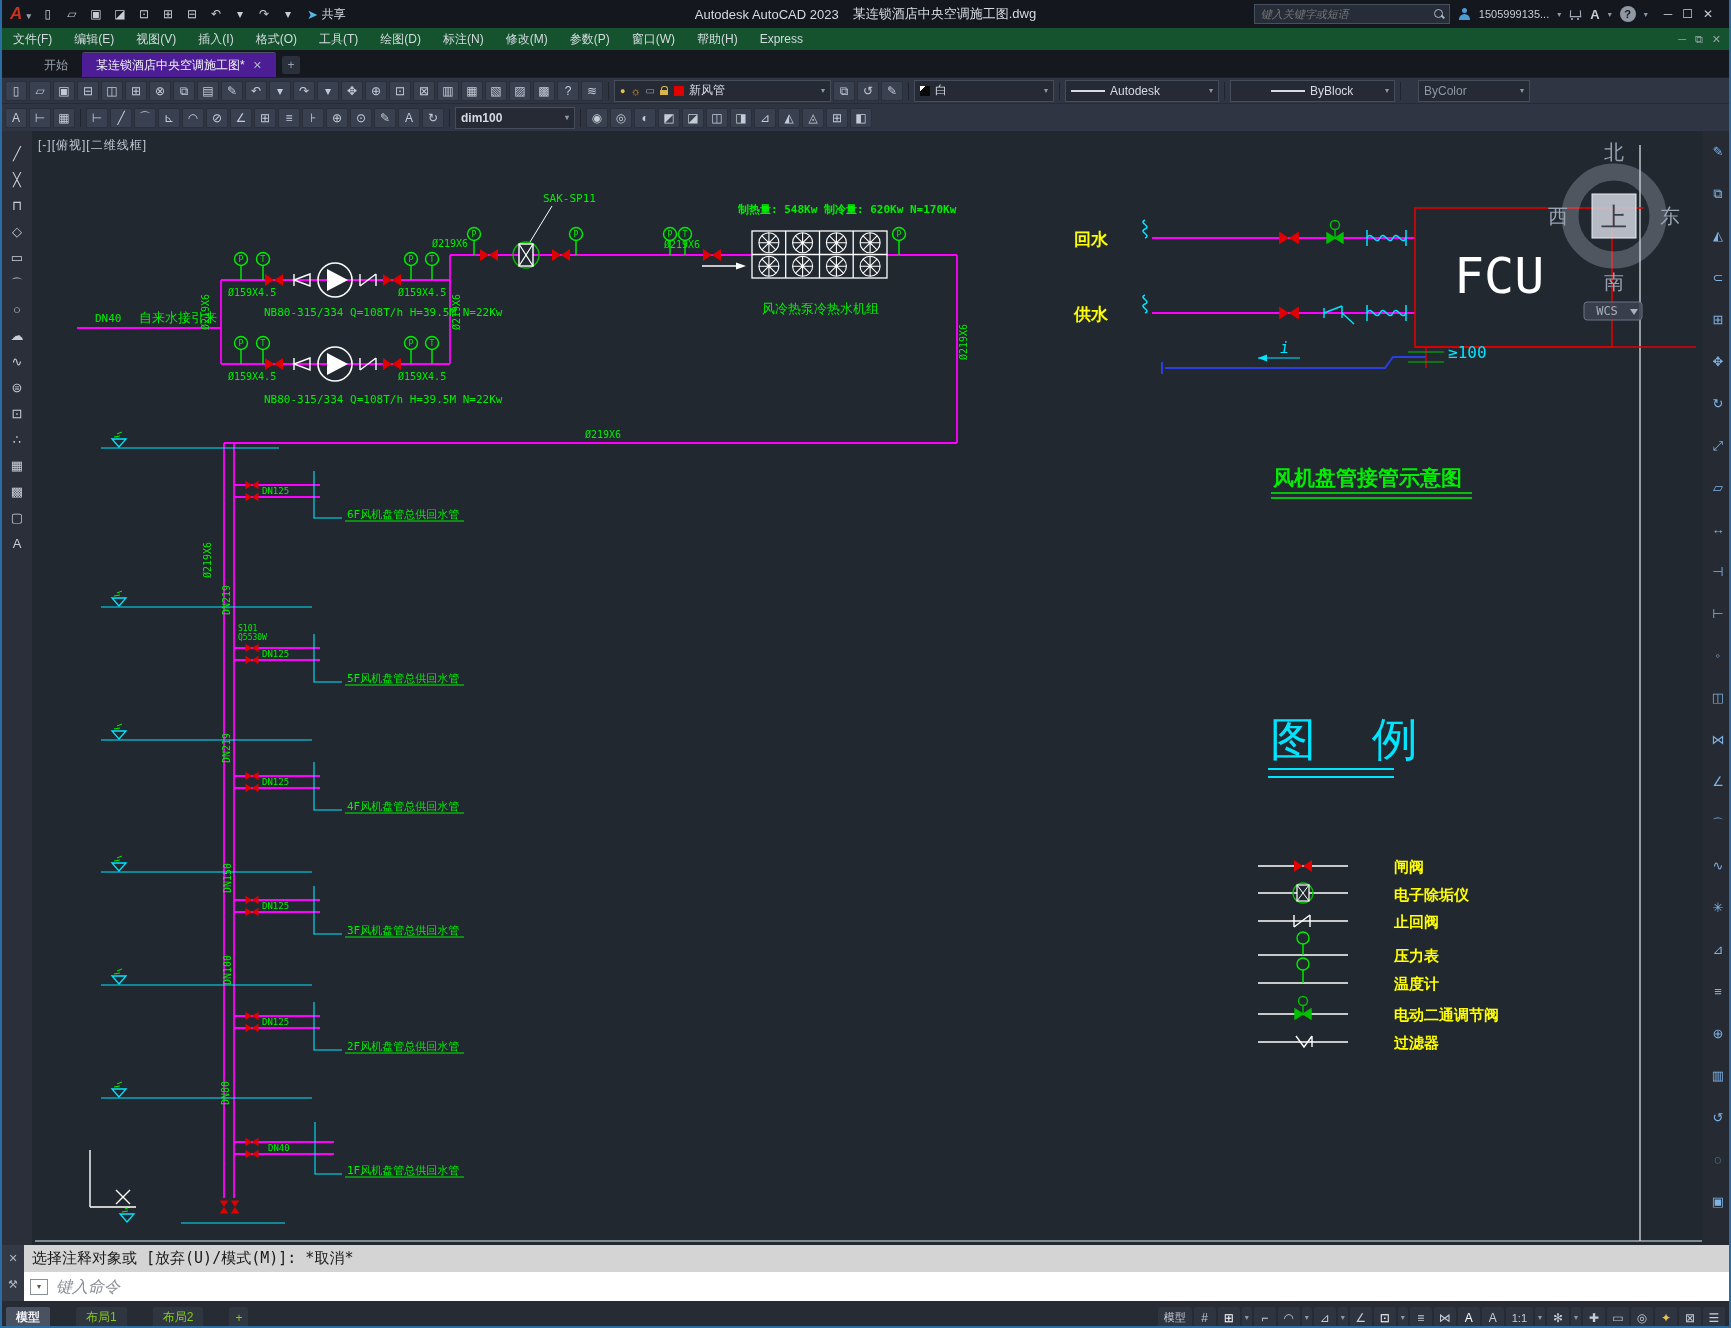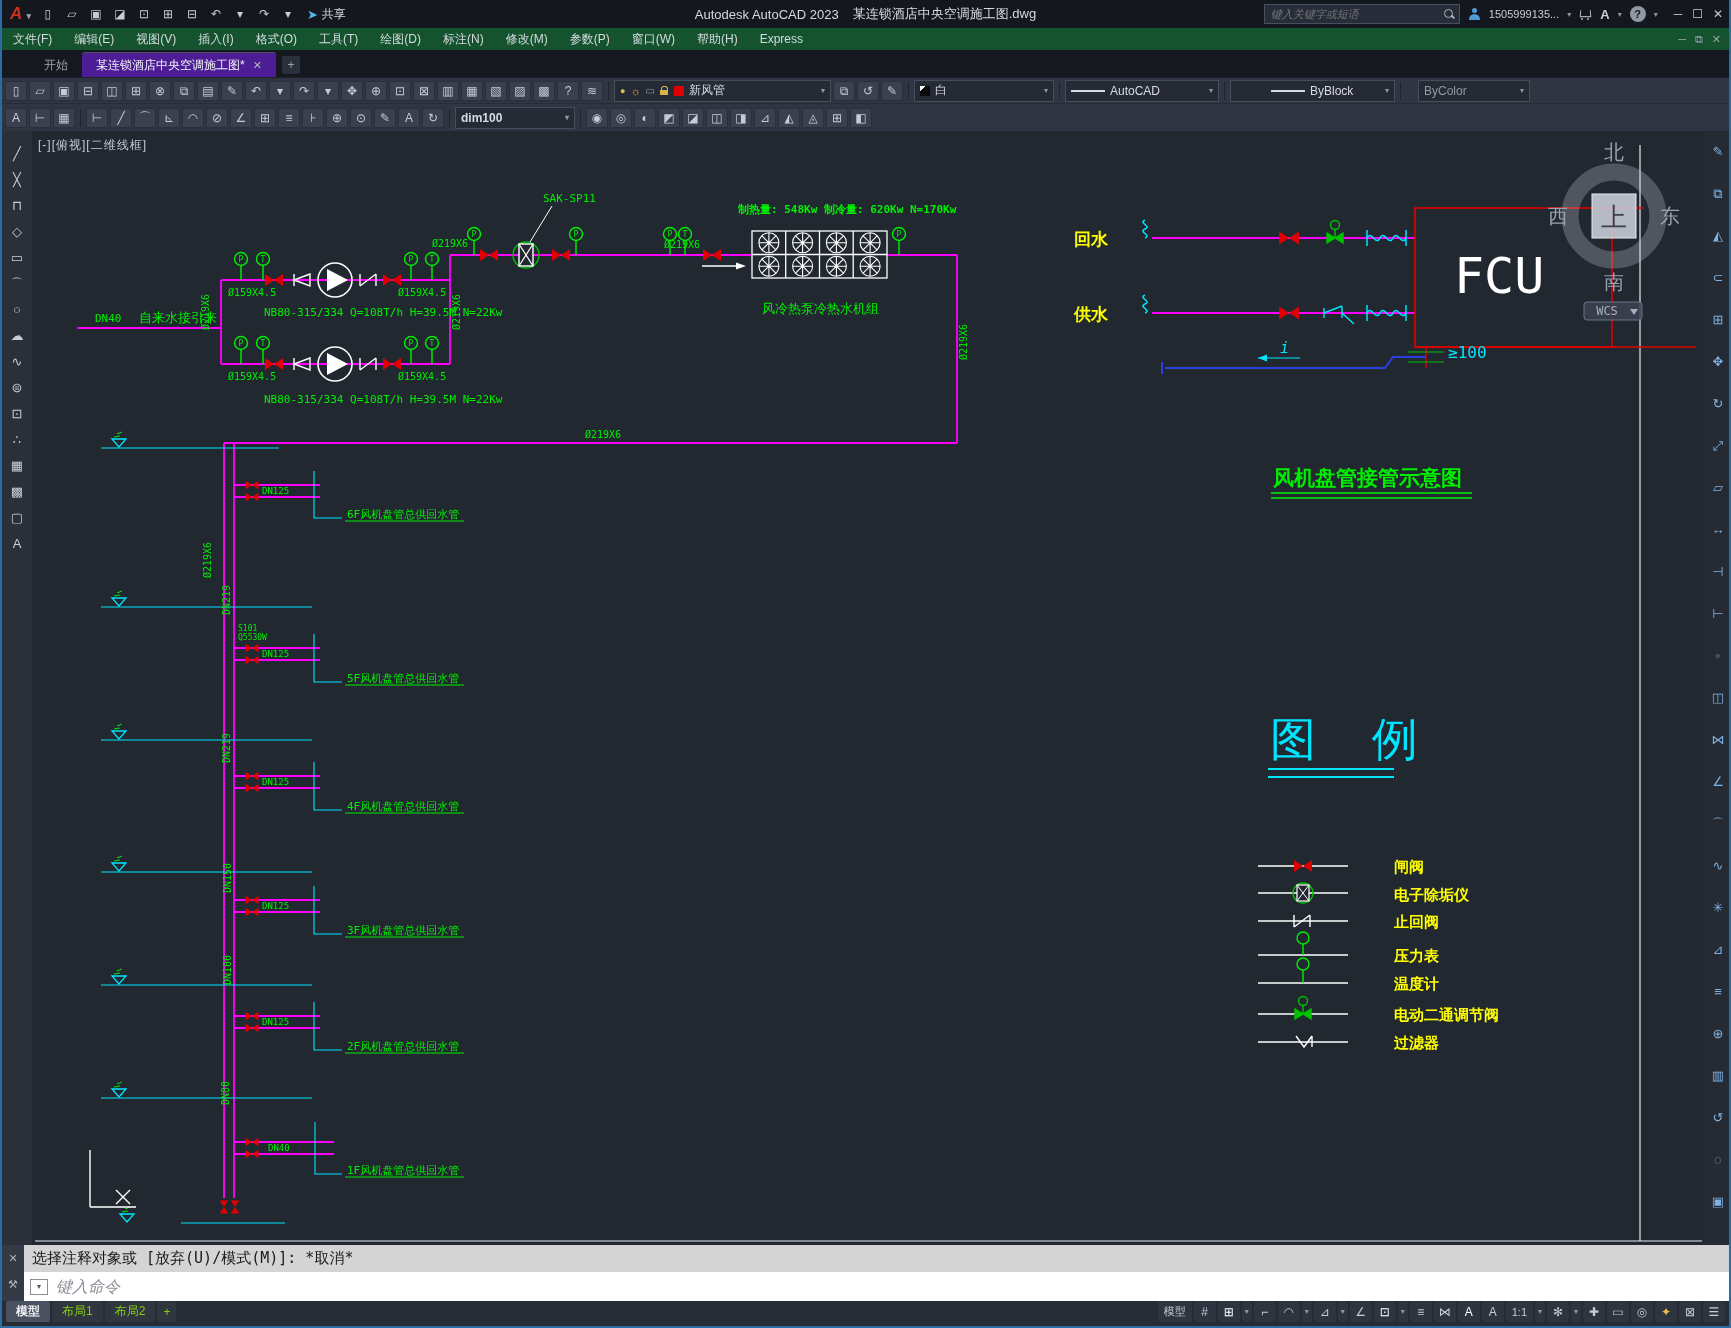--- a/index.html
+++ b/index.html
@@ -8,21 +8,21 @@
        border-left:2px solid #2a6da3;border-right:2px solid #2a6da3;border-bottom:2px solid #2a6da3;box-sizing:border-box;}
   
   .titlebar{position:absolute;left:0;top:0;width:100%;height:28px;background:#14171e;display:flex;align-items:center;color:#c8cdd5;}
   .alogo{color:#c8321e;font-weight:bold;font-size:17px;padding:0 6px 0 8px;font-style:italic;}
   .alogo .dd-arr{color:#9aa3ad;font-size:9px;font-style:normal;}
   .qat{display:flex;align-items:center;gap:2px;}
   .qat .ticon{width:22px;height:20px;background:transparent;border:none;color:#c8cdd5;}
   .share{display:flex;align-items:center;gap:4px;margin-left:8px;font-size:12px;color:#d5dae1;}
   .share .gl{color:#58b6e8;font-size:13px;}
   .tcenter{position:absolute;left:50%;transform:translateX(-50%);top:0;height:28px;display:flex;align-items:center;gap:14px;font-size:13px;color:#d5dae1;white-space:nowrap;}
-  .tright{margin-left:auto;display:flex;align-items:center;gap:8px;padding-right:6px;}
+  .tright{margin-left:auto;display:flex;align-items:center;gap:8px;padding-right:16px;}
   .tsearch-wrap{display:flex;align-items:center;background:#262c38;border:1px solid #49505d;height:18px;padding:0 4px;}
   .tsearch{width:170px;background:transparent;border:none;outline:none;color:#9aa3ad;font-size:11px;font-style:italic;font-family:"Liberation Sans",sans-serif;}
   .mag{position:relative;width:12px;height:12px;display:inline-block;}
   .mag::before{content:"";position:absolute;left:1px;top:1px;width:7px;height:7px;border:1.5px solid #aeb6c0;border-radius:50%;}
   .mag::after{content:"";position:absolute;left:8px;top:8px;width:4px;height:1.5px;background:#aeb6c0;transform:rotate(45deg);}
   .person{position:relative;width:13px;height:13px;display:inline-block;}
   .person::before{content:"";position:absolute;left:4px;top:0;width:5px;height:5px;border-radius:50%;background:#4f9bd5;}
   .person::after{content:"";position:absolute;left:1px;top:6px;width:11px;height:6px;border-radius:6px 6px 0 0;background:#4f9bd5;}
   .cart{position:relative;width:13px;height:11px;display:inline-block;border-bottom:0;}
   .cart::before{content:"";position:absolute;left:1px;top:1px;width:9px;height:6px;border:1.5px solid #aeb6c0;border-top:none;transform:perspective(10px) rotateX(8deg);}
@@ -73,21 +73,21 @@
   .wtxt{fill:#ffffff;}
   
   .cmd-gutter{position:absolute;left:0;top:1245px;width:22px;height:56px;background:#333a45;display:flex;flex-direction:column;align-items:center;gap:10px;padding-top:5px;box-sizing:border-box;z-index:3;}
   .cmd-gutter .ticon{width:16px;height:16px;background:transparent;border:none;color:#aeb6c0;font-size:11px;}
   .cmd-history{position:absolute;left:22px;top:1245px;width:1709px;height:27px;background:#d4d4d4;color:#1a1a1a;font-family:"DejaVu Sans Mono",monospace;font-size:15px;display:flex;align-items:center;padding-left:8px;box-sizing:border-box;}
   .cmd-input{position:absolute;left:22px;top:1272px;width:1709px;height:29px;background:#ffffff;display:flex;align-items:center;gap:6px;padding-left:6px;box-sizing:border-box;}
   .cmd-badge{width:16px;height:14px;border:1px solid #8a8f98;display:inline-flex;align-items:center;justify-content:center;font-size:8px;color:#555;}
   .cmd-field{flex:1;border:none;outline:none;font-family:"DejaVu Sans Mono",monospace;font-size:16px;color:#333;font-style:italic;}
   .cmd-field::placeholder{color:#8a8f98;}
   
-  .statusbar{position:absolute;left:0;top:1301px;width:100%;height:27px;background:#262b34;display:flex;align-items:flex-start;padding:0 4px;box-sizing:border-box;}
+  .statusbar{position:absolute;left:0;top:1301px;width:100%;height:27px;background:#262b34;display:flex;align-items:flex-end;padding:0 4px;box-sizing:border-box;gap:24px;}
   .ltab{height:21px;display:inline-flex;align-items:center;padding:0 10px;font-size:12px;color:#84cc16;background:#30markdown;}
   .ltab{background:#30363f;margin-right:2px;border-radius:2px;}
   .ltab.active{background:#4a5160;color:#f0f2f5;font-weight:bold;}
   .ltab.plus{padding:0 6px;}
   .sb-right{margin-left:auto;display:flex;align-items:center;gap:2px;}
   .sb-right .ticon{background:#2e3440;border:none;height:21px;}
 </style>
 </head>
 <body>
 
@@ -212,21 +212,21 @@
       </span>
     <span class="sep"></span>
     <span class="dd" style="width:128px;">
       <span class="chip" style="background:linear-gradient(135deg,#ffffff 28%,#0a0a0a 28%);"></span>
       <span>白</span>
       <span class="chev">▾</span>
     </span>
     <span class="sep"></span>
     <span class="dd" style="width:142px;">
       <span class="linesw"></span>
-      <span>AutoCAD</span>
+      <span>Autodesk</span>
       <span class="chev">▾</span>
     </span>
     <span class="sep"></span>
     <span class="dd" style="width:118px;padding-left:40px;">
       <span class="linesw"></span>
       <span>ByBlock</span>
       <span class="chev">▾</span>
     </span>
     <span class="sep"></span>
     <span class="dd" style="width:100px;color:#8f98a3;margin-left:12px;">

